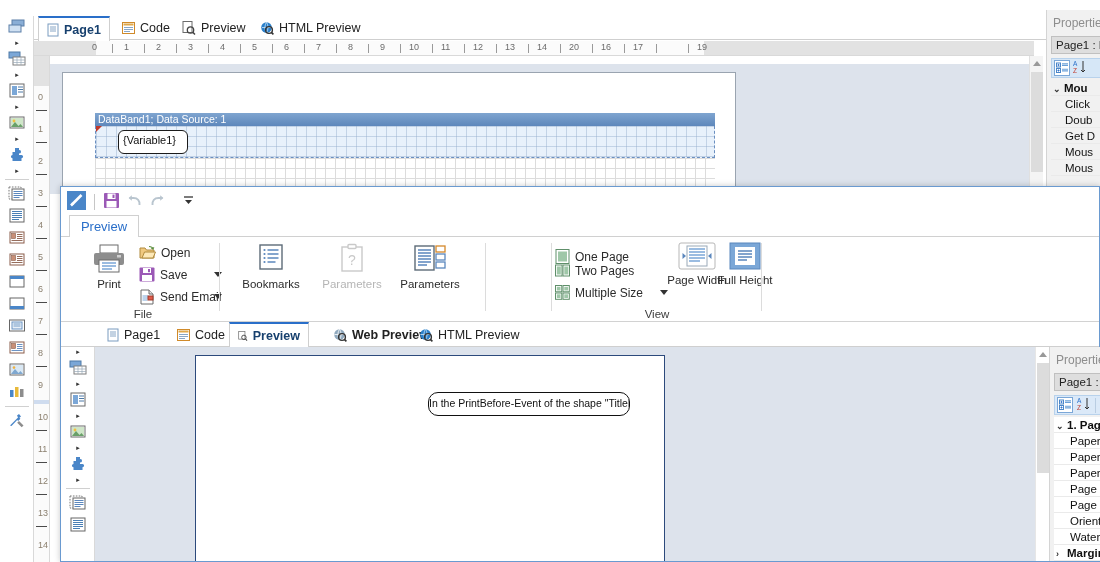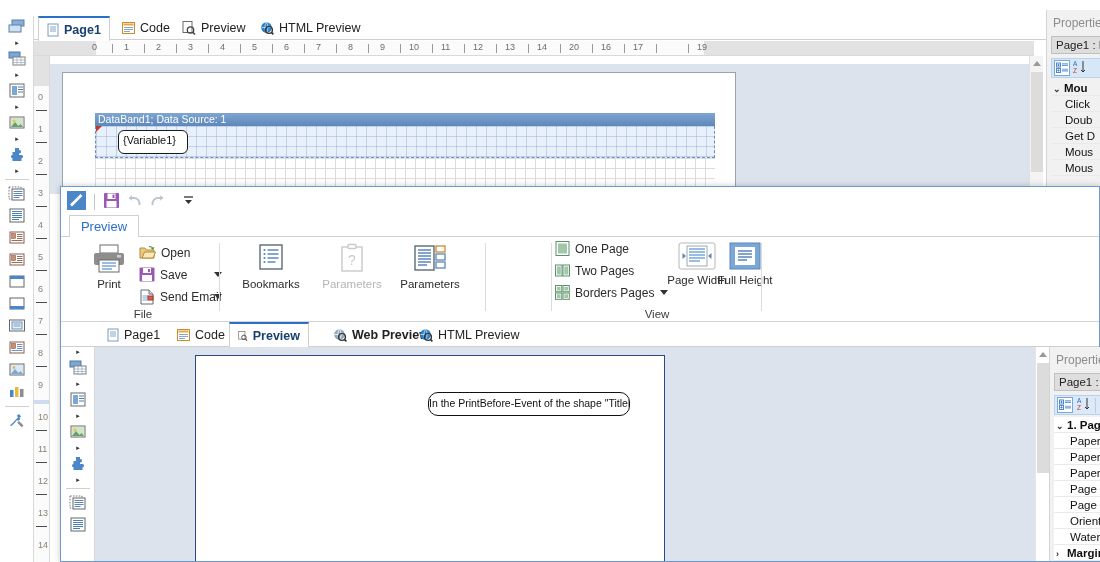--- a/index.html
+++ b/index.html
@@ -703,21 +703,21 @@
             <rect x="23" y="19" width="9" height="6" fill="#fff" stroke="#5b87bd" stroke-width="1.3"></rect>
           </svg>
           <span class="lbl">Parameters</span>
         </div>
       </div>
       <div class="rgroup-sep" style="left:424px;"></div>
 
       <div class="rgroup-sep" style="left:490px;"></div>
 
       <div class="rgroup" style="left:494px;width:204px;">
-        <div class="sm-btn" style="left:0px;top:4px;">
+        <div class="sm-btn" style="left:0px;top:12px;">
           <svg width="15" height="15" viewBox="0 0 15 15">
               <rect x="1" y="0.5" width="13" height="14" fill="#fff" stroke="#5f8f6a"></rect>
               <rect x="3" y="2.5" width="9" height="10" fill="#9fc7a8"></rect>
             </svg>
           <span>One Page</span>
         </div>
         <div class="sm-btn" style="left:0px;top:26px;">
           <svg width="15" height="15" viewBox="0 0 15 15">
               <rect x="0.5" y="2" width="6.5" height="11" fill="#fff" stroke="#5f8f6a"></rect>
               <rect x="8" y="2" width="6.5" height="11" fill="#fff" stroke="#5f8f6a"></rect>
@@ -730,21 +730,21 @@
           <svg width="15" height="15" viewBox="0 0 15 15">
               <rect x="0.5" y="0.5" width="6.3" height="6.3" fill="#fff" stroke="#5f8f6a"></rect>
               <rect x="8" y="0.5" width="6.3" height="6.3" fill="#fff" stroke="#5f8f6a"></rect>
               <rect x="0.5" y="8" width="6.3" height="6.3" fill="#fff" stroke="#5f8f6a"></rect>
               <rect x="8" y="8" width="6.3" height="6.3" fill="#fff" stroke="#5f8f6a"></rect>
               <rect x="1.8" y="1.8" width="3.7" height="3.7" fill="#9fc7a8"></rect>
               <rect x="9.3" y="1.8" width="3.7" height="3.7" fill="#9fc7a8"></rect>
               <rect x="1.8" y="9.3" width="3.7" height="3.7" fill="#9fc7a8"></rect>
               <rect x="9.3" y="9.3" width="3.7" height="3.7" fill="#9fc7a8"></rect>
             </svg>
-          <span>Borders Pages</span>
+          <span>Multiple Size</span>
           <span class="drop-car" style="position:absolute;left:105px;top:5px;"></span>
         </div>
         <div class="big-btn" style="left:118px;top:4px;width:48px;">
           <svg width="40" height="30" viewBox="0 0 40 30">
             <rect x="2" y="2" width="36" height="26" rx="2" fill="#fff" stroke="#b7b7b7"></rect>
             <rect x="10" y="5" width="20" height="20" fill="#fff" stroke="#9aa9b8"></rect>
             <path d="M12 8h16M12 11h16M12 14h16M12 17h16M12 20h11" stroke="#7ba7d7" stroke-width="1.3"></path>
             <path d="M9 15l-3.5-3v6z" fill="#5b87bd"></path>
               <path d="M31 15l3.5-3v6z" fill="#5b87bd"></path>
           </svg>

